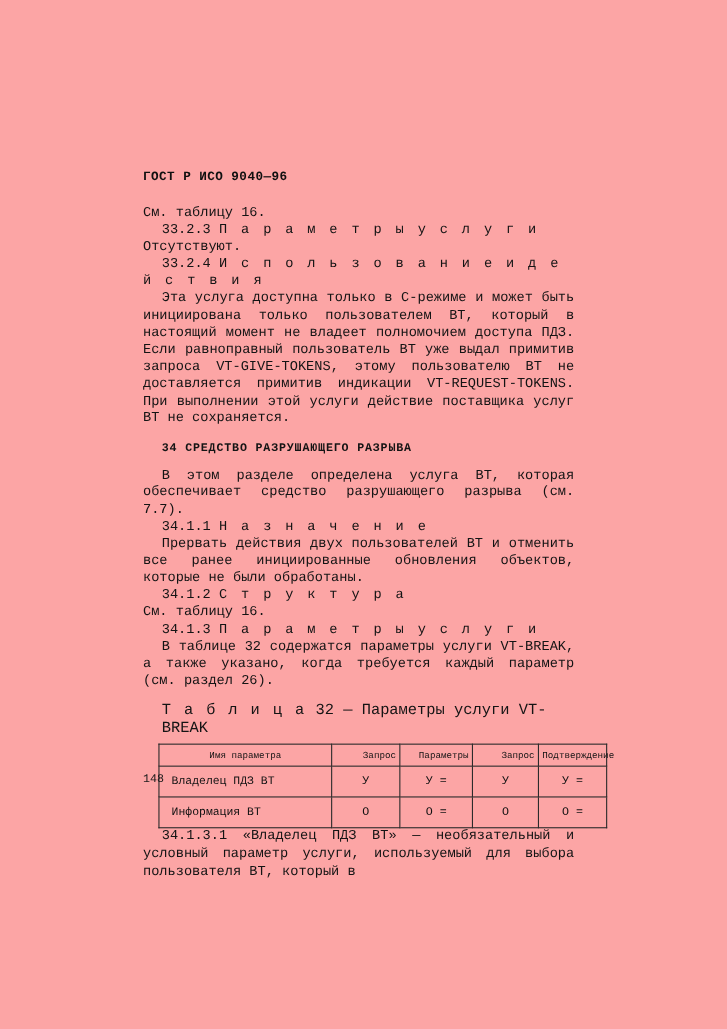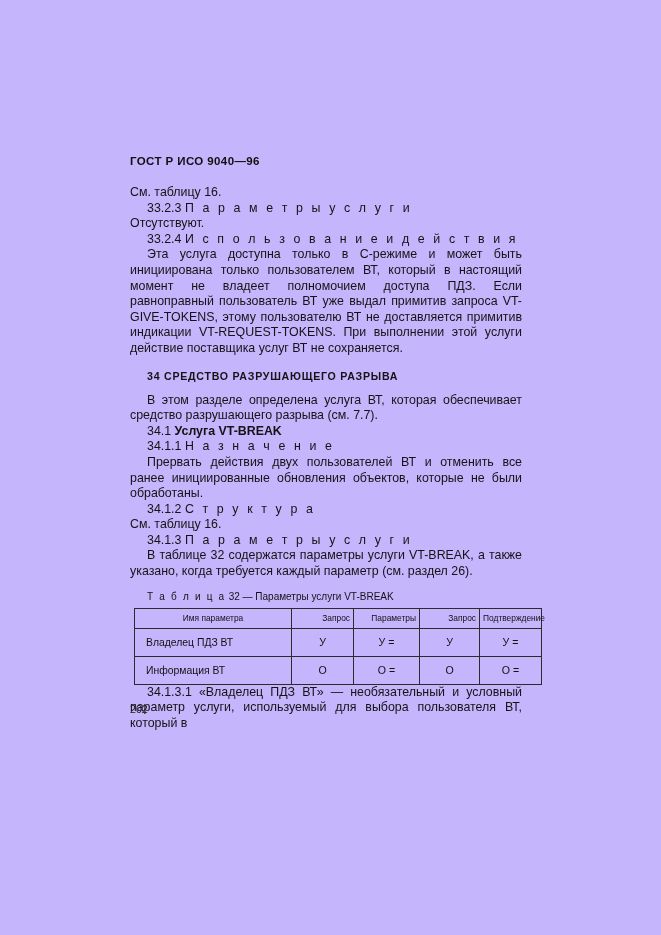--- a/index.html
+++ b/index.html
@@ -4,22 +4,22 @@
 <style>
   html, body {
     margin: 0;
     padding: 0;
     background: #ffffff;
   }
   .page {
     position: relative;
     width: 661px;
     height: 935px;
-    background: #c4b5fd;
-    font-family: Liberation Sans, sans-serif;
+    background: #fca5a5;
+    font-family: Liberation Mono, monospace;
     color: #141414;
     overflow: hidden;
   }
   .content {
     position: absolute;
     left: 130px;
     top: 155px;
     width: 392px;
   }
   .doc-header {
@@ -56,28 +56,28 @@
     font-size: 10.6px;
     font-weight: bold;
     letter-spacing: 0.75px;
     margin: 13px 0 11px 17px;
   }
   .bold-inline {
     font-weight: bold;
   }
   .gap-m { height: 11px; }
   .table-caption {
-    font-size: 10px;
+    font-size: 14px;
     margin: 0 0 6px 17px;
   }
   .cap-spaced { letter-spacing: 1.7px; }
   table.params {
     border-collapse: collapse;
     width: 372px;
-    margin-left: 4px;
+    margin-left: 14px;
     table-layout: fixed;
   }
   table.params th,
   table.params td {
     border: 1px solid #2b2b2b;
     font-weight: normal;
     color: #121212;
   }
   table.params th {
     font-size: 8.4px;
@@ -137,24 +137,20 @@
       <span>33.2.4</span>
       <span class="spaced">И с п о л ь з о в а н и е   и   д е й с т в и я</span>
     </div>
 
     <p class="body-par">Эта услуга доступна только в С-режиме и может быть инициирована только пользователем ВТ, который в настоящий момент не владеет полномочием доступа ПДЗ. Если равноправный пользователь ВТ уже выдал примитив запроса VT-GIVE-TOKENS, этому пользователю ВТ не доставляется примитив индикации VT-REQUEST-TOKENS. При выполнении этой услуги действие поставщика услуг ВТ не сохраняется.</p>
 
     <div class="sec-heading">34  СРЕДСТВО РАЗРУШАЮЩЕГО РАЗРЫВА</div>
 
     <p class="body-par">В этом разделе определена услуга ВТ, которая обеспечивает средство разрушающего разрыва (см. 7.7).</p>
 
-    <div class="clause">
-      <span>34.1</span>
-      <span class="bold-inline">Услуга VT-BREAK</span>
-    </div>
 
     <div class="clause">
       <span>34.1.1</span>
       <span class="spaced">Н а з н а ч е н и е</span>
     </div>
 
     <p class="body-par">Прервать действия двух пользователей ВТ и отменить все ранее инициированные обновления объектов, которые не были обработаны.</p>
 
     <div class="clause">
       <span>34.1.2</span>
@@ -203,15 +199,15 @@
           <td>О</td>
           <td>О =</td>
         </tr>
       </tbody>
     </table>
 
     <p class="body-par after-table">34.1.3.1 «Владелец ПДЗ ВТ» — необязательный и условный параметр услуги, используемый для выбора пользователя ВТ, который в</p>
 
   </div>
 
-  <div class="page-number">202</div>
+  <div class="page-number">148</div>
 
 </div>
 
 </body></html>

